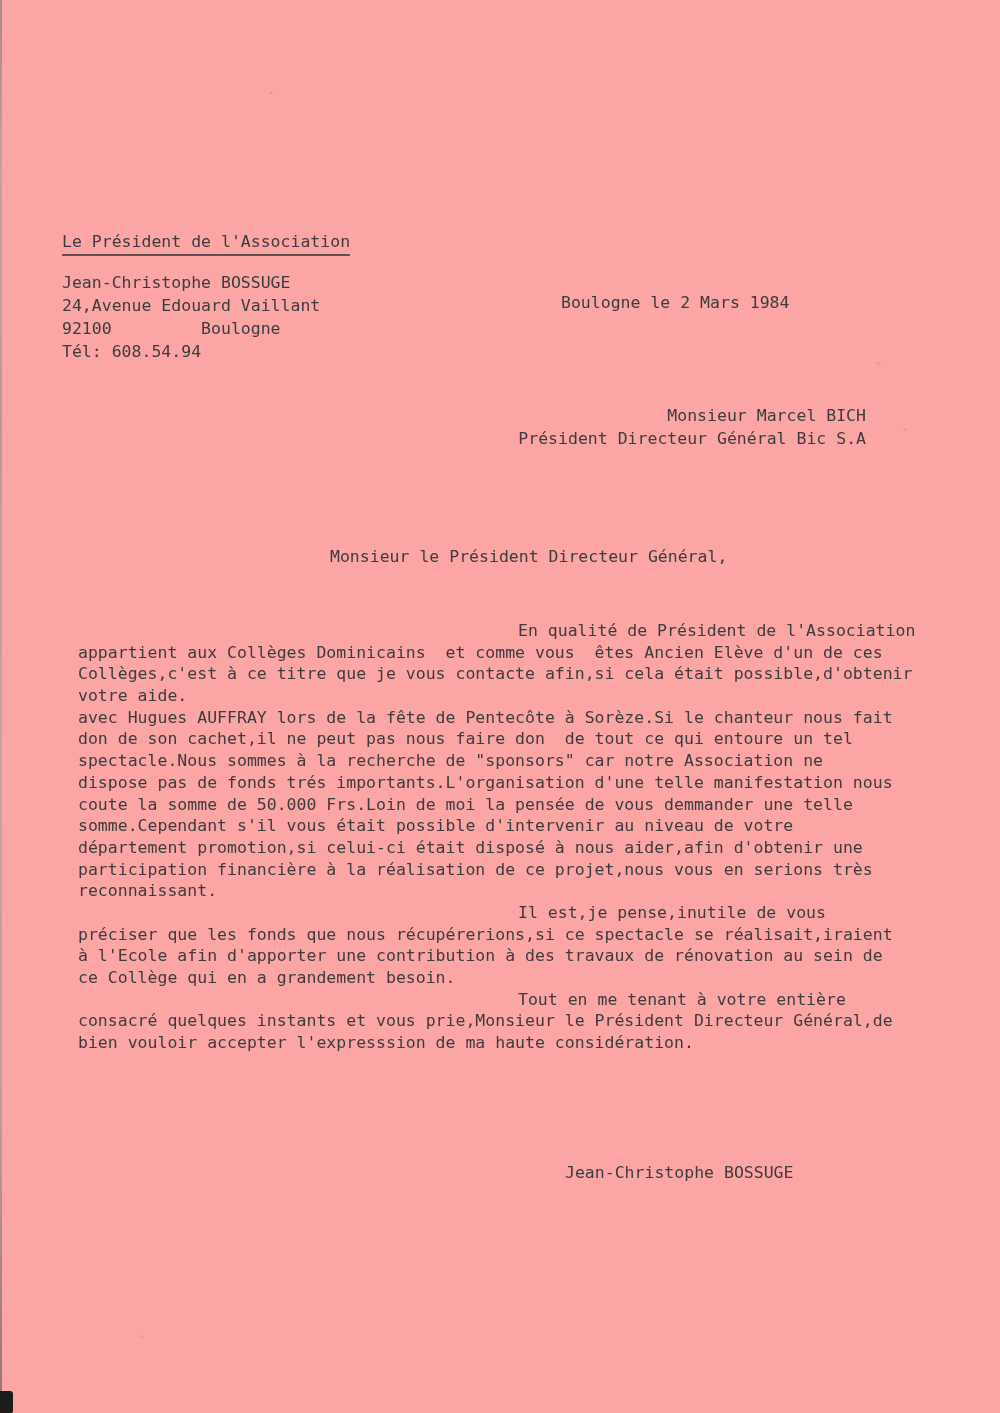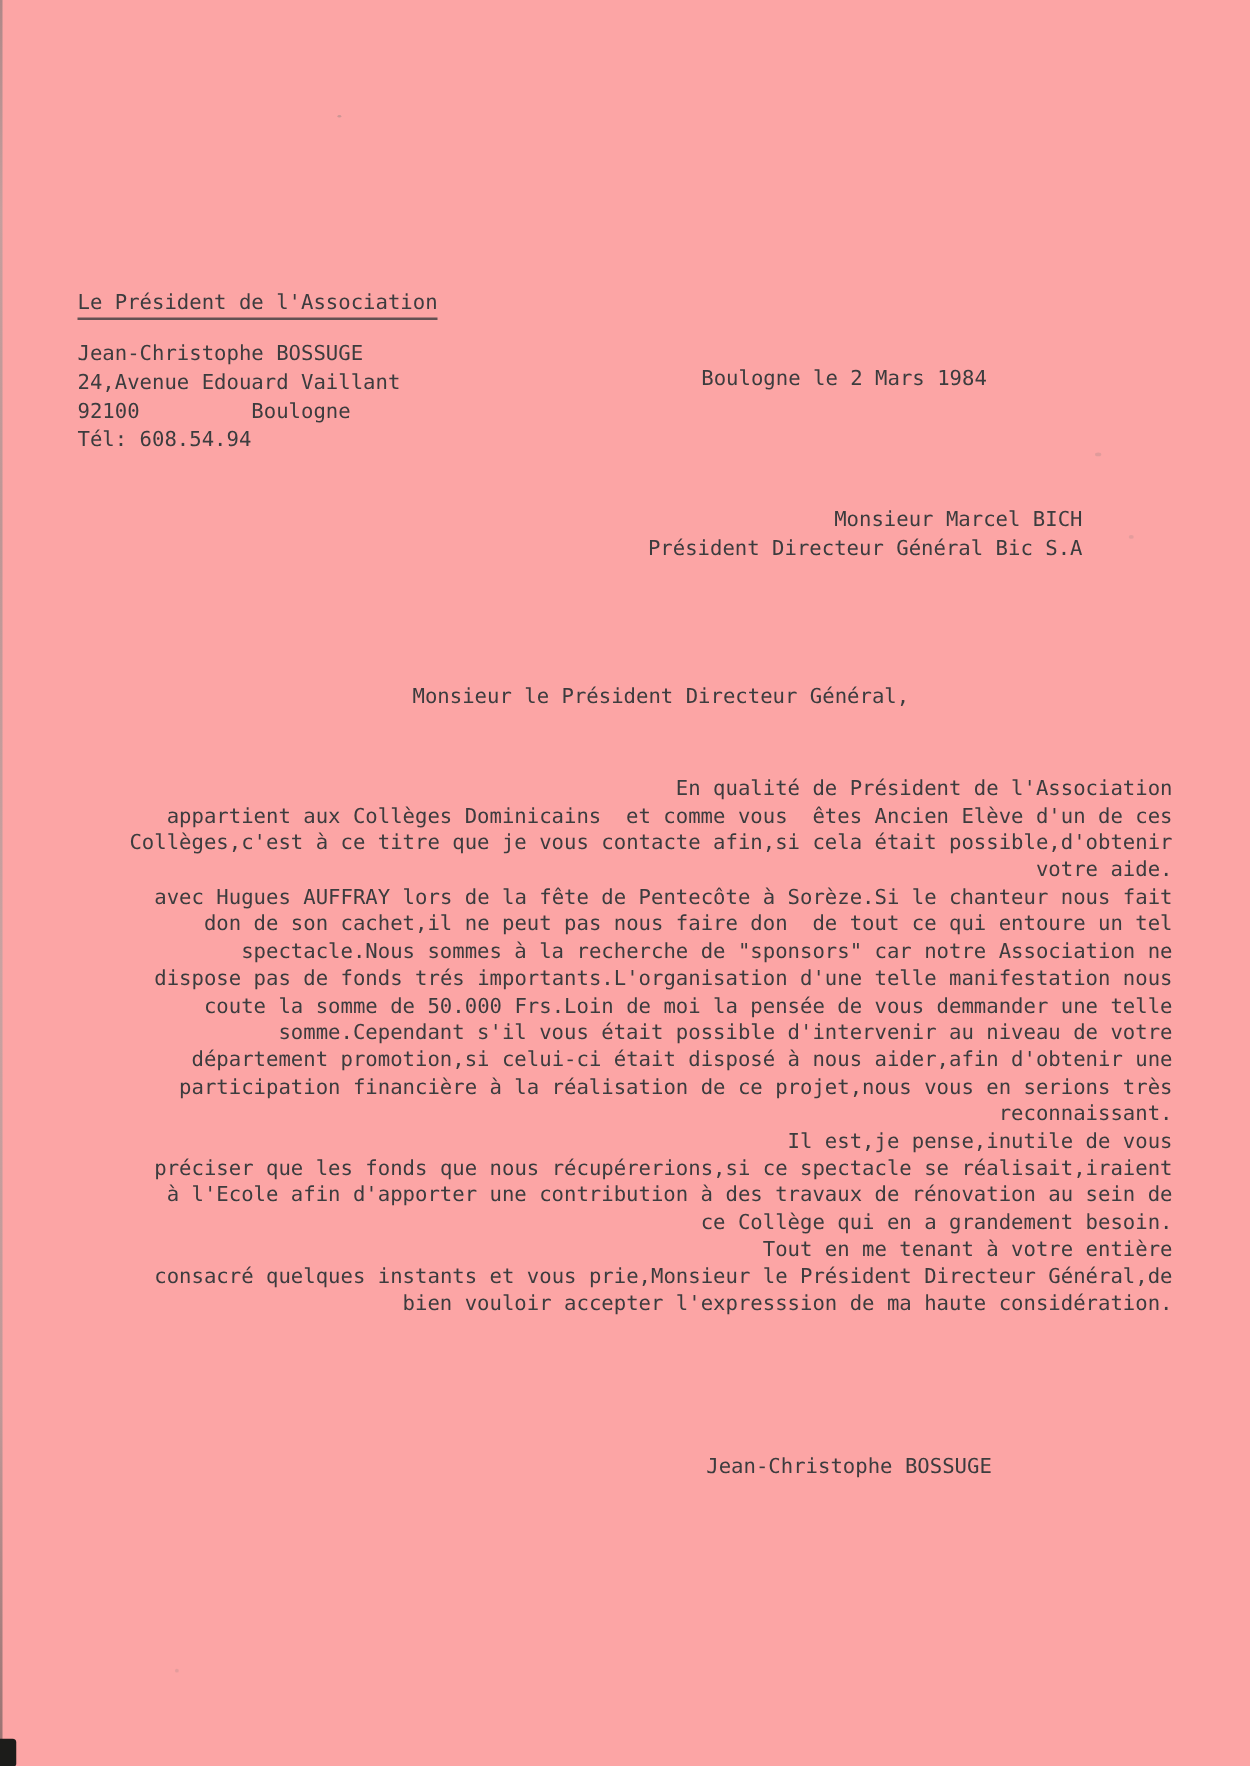--- a/index.html
+++ b/index.html
@@ -52,21 +52,21 @@
   .date { position: absolute; left: 561px; top: 264px; margin-top: 29px; }
   .recipient {
     position: absolute; left: 510px; top: 404px;
     width: 356px; text-align: right; line-height: 23px;
   }
   .salutation { position: absolute; left: 330px; top: 547px; }
   .letter-body {
     position: absolute; left: 78px; top: 620px;
     width: 860px; line-height: 21.7px;
   }
-  .ln { height: 21.7px; text-align: right; }
+  .ln { height: 21.7px; }
   .ln.indent { padding-left: 440px; }
   .signature { position: absolute; left: 565px; top: 1163px; }
 </style>
 </head>
 <body>
 
 <div class="page">
 
   <div class="edge-line"></div>
   <div class="corner-mark"></div>

